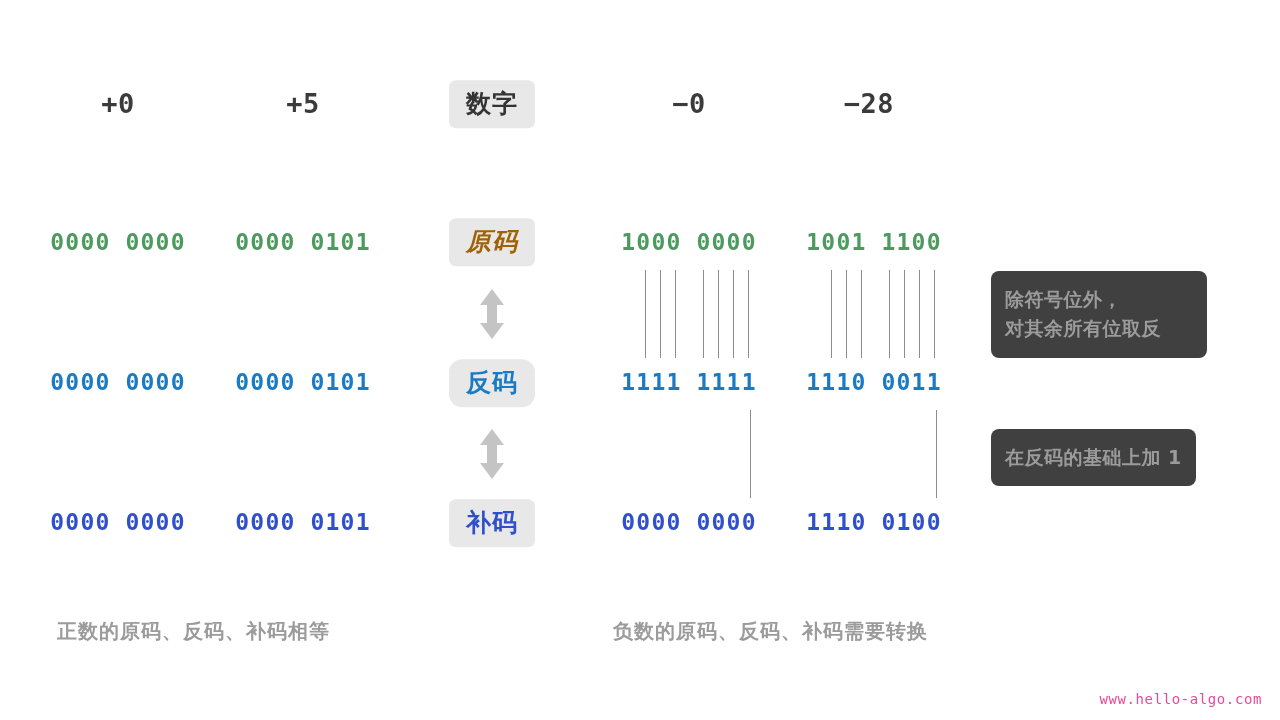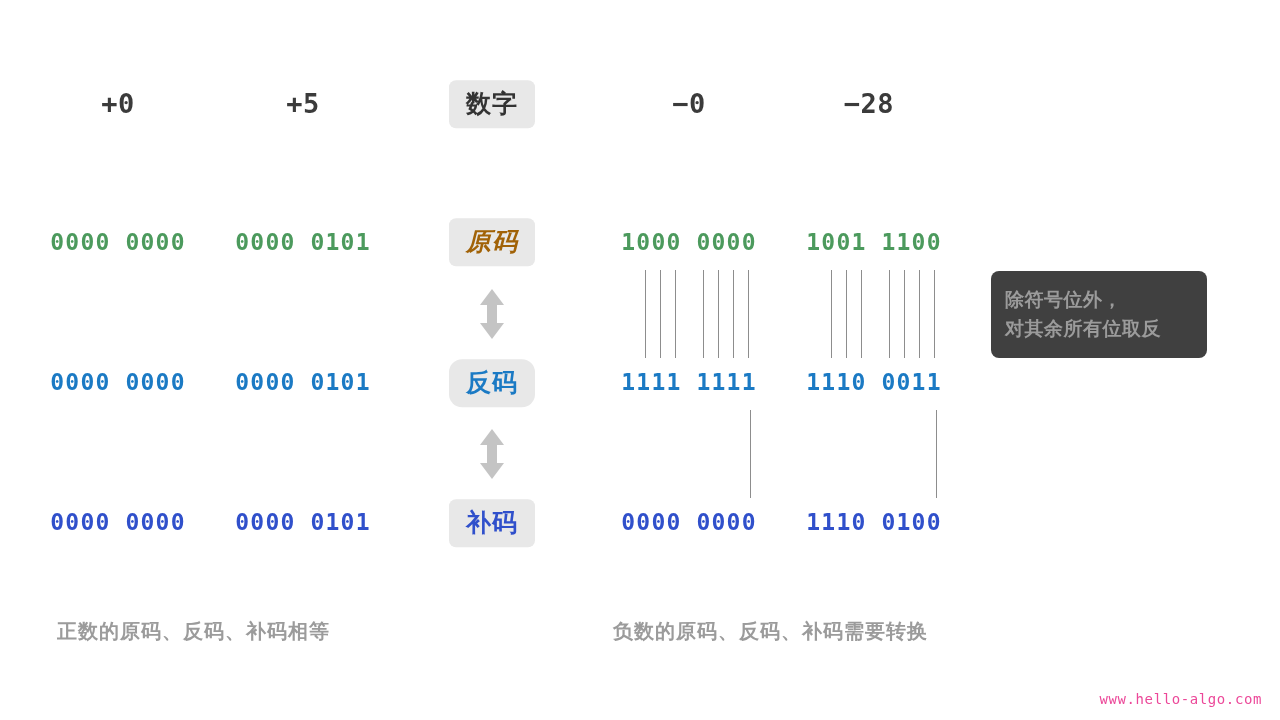--- a/index.html
+++ b/index.html
@@ -179,20 +179,21 @@
 
   <div class="connector" style="left:750px; top:410px; height:88px;"></div>
   <div class="connector" style="left:936px; top:410px; height:88px;"></div>
 
   <div class="arrow" style="left:492px; top:454px;">
     <svg viewBox="0 0 30 52" width="30" height="52" aria-hidden="true">
       <path d="M15 1 L27 17 L20 17 L20 35 L27 35 L15 51 L3 35 L10 35 L10 17 L3 17 Z" fill="#c4c4c4"></path>
     </svg>
   </div>
 
+  <div class="callout" style="left:991px; top:429px;">在反码的基础上加 1</div>
 
   <div class="cell bits indigo" style="left:118px; top:522px;">0000 0000</div>
 
   <div class="cell bits indigo" style="left:303px; top:522px;">0000 0101</div>
 
   <div class="badge indigo" style="left:492px; top:523px;">补码</div>
 
   <div class="cell bits indigo" style="left:689px; top:522px;">0000 0000</div>
 
   <div class="cell bits indigo" style="left:874px; top:522px;">1110 0100</div>

